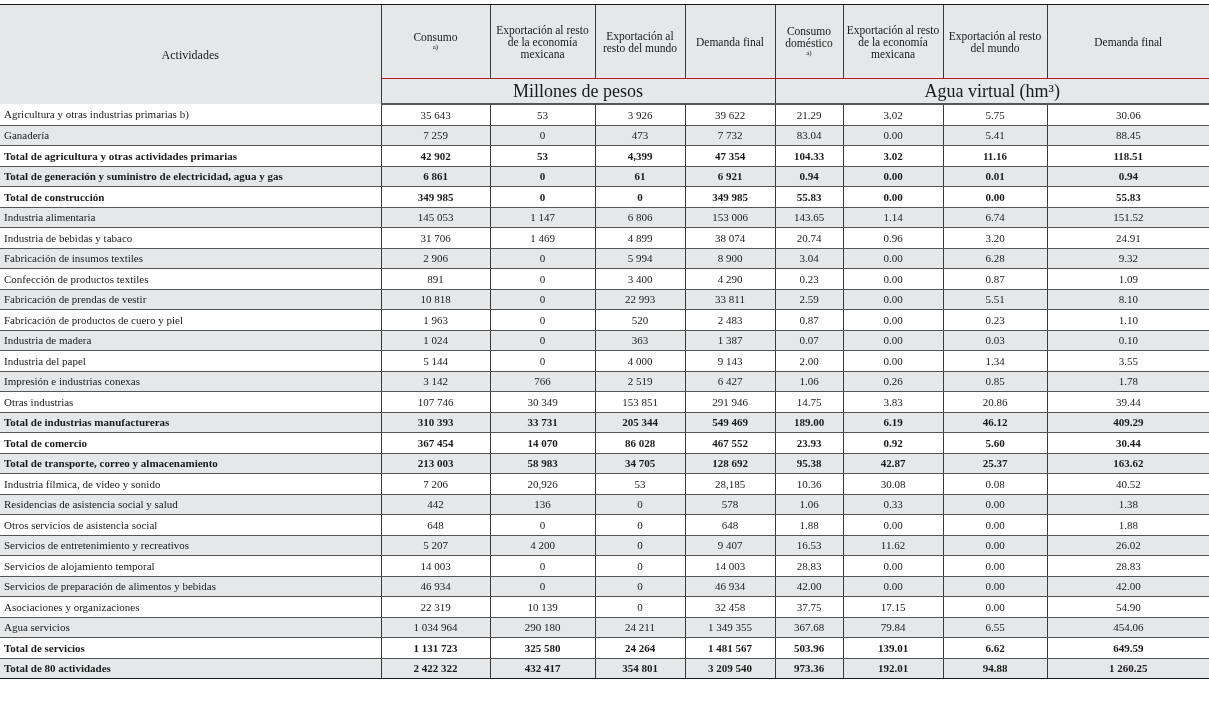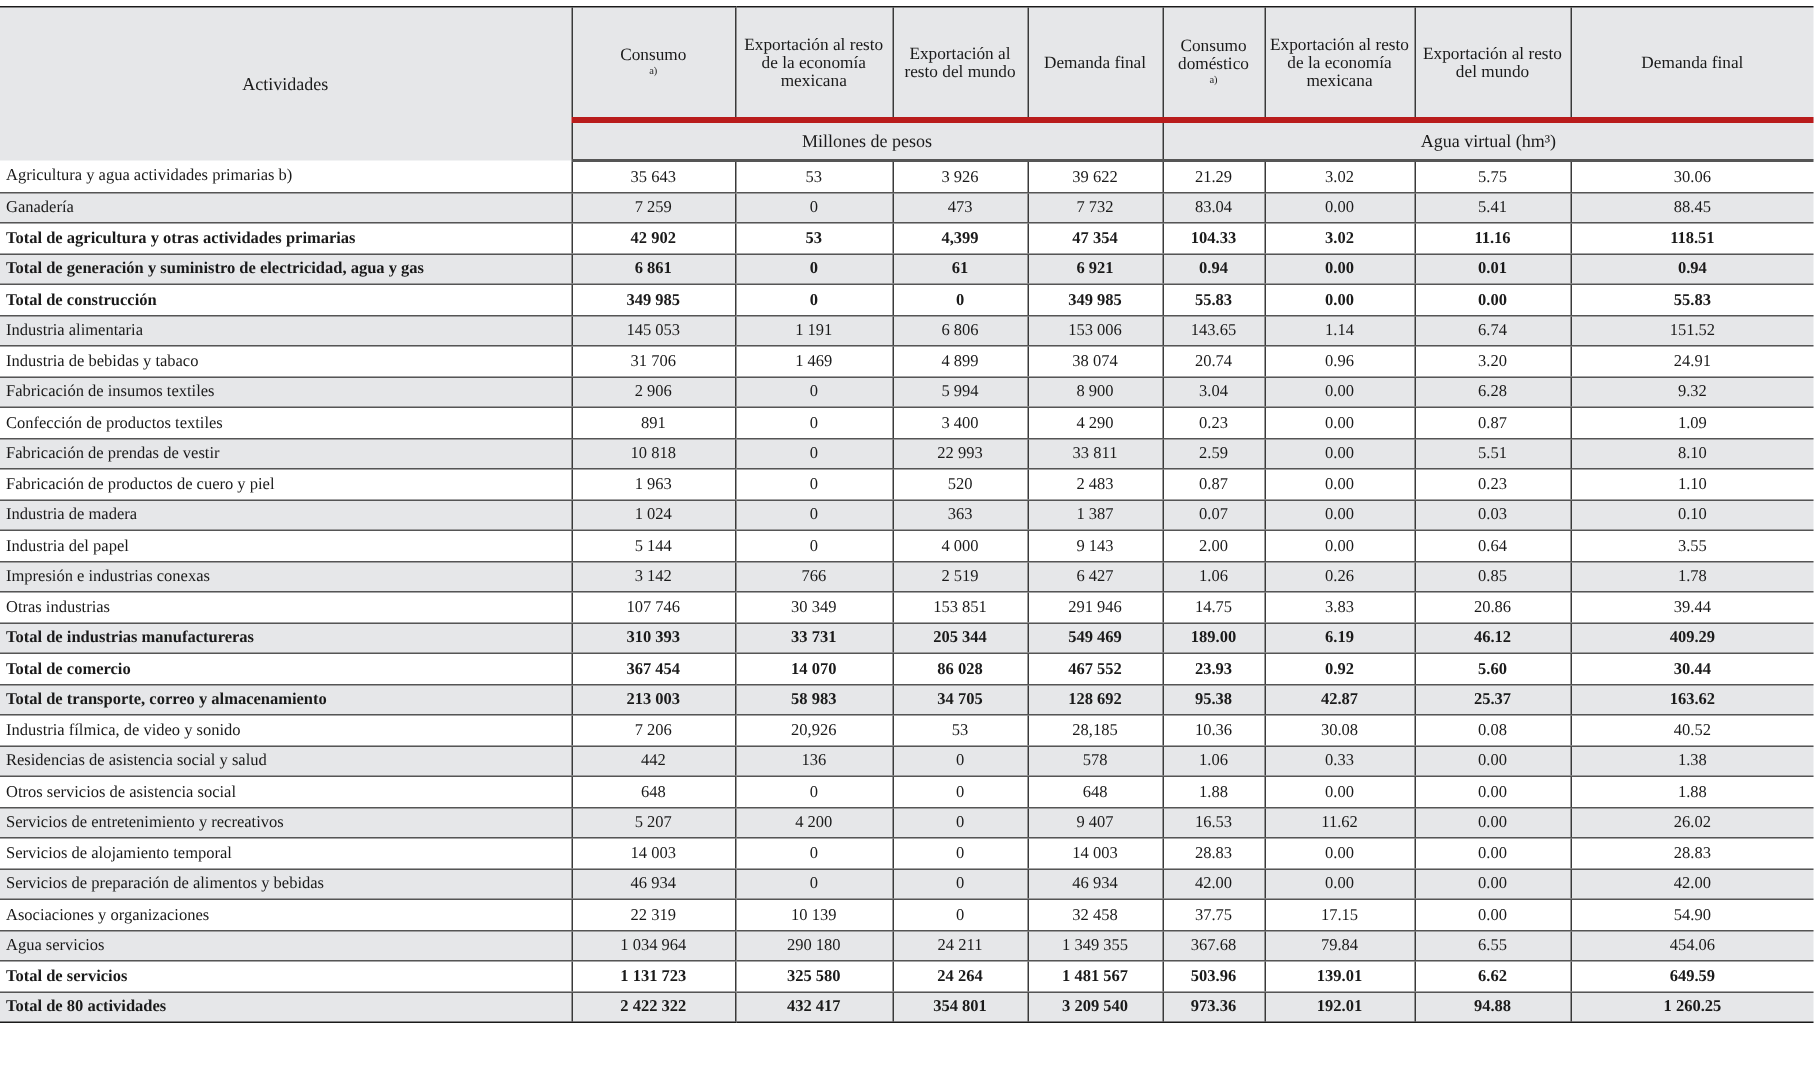--- a/index.html
+++ b/index.html
@@ -3,21 +3,21 @@
 <meta charset="utf-8">
 <style>
   html, body { margin: 0; padding: 0; background: #ffffff; }
   body { width: 1209px; height: 724px; overflow: hidden; font-family: "DejaVu Serif", "Liberation Serif", serif; color: #1a1a1a; }
   table { border-collapse: collapse; position: absolute; left: 0; top: 4px; width: 1209px; table-layout: fixed; font-family: "Liberation Serif", "DejaVu Serif", serif; }
   col.c0 { width: 381px; } col.c1 { width: 109px; } col.c2 { width: 105px; } col.c3 { width: 90px; } col.c4 { width: 90px; }
   col.c5 { width: 68px; } col.c6 { width: 100px; } col.c7 { width: 104px; } col.c8 { width: 162px; }
   thead th { background: #e6e7e9; font-weight: normal; font-size: 11.5px; line-height: 12px; text-align: center; border-left: 1px solid #3a3a3a; padding: 0 2px; }
   thead tr.hdr th { height: 73px; border-top: 1.5px solid #1a1a1a; }
   thead tr.hdr th.act { border-left: none; font-size: 12px; }
-  thead tr.units th { height: 24px; border-top: 4px solid #b91c1c; border-bottom: 2px solid #555; font-size: 12px; }
+  thead tr.units th { height: 24px; border-top: 1px solid #b91c1c; border-bottom: 2px solid #555; font-size: 18px; }
   sup.note { font-size: 7px; display: block; line-height: 9px; }
   tbody td { height: 19.5px; font-size: 11px; line-height: 12px; border-left: 1px solid #3a3a3a; border-bottom: 1.5px solid #555; padding: 0 6px; text-align: center; white-space: nowrap; }
   tbody td.name { border-left: none; text-align: left; padding-left: 4px; }
   tbody tr:nth-child(even) td { background: #e6e7e9; }
   tbody tr.bold td { font-weight: bold; }
   tbody tr:last-child td { border-bottom: 1.5px solid #1a1a1a; }
 </style>
 </head>
 <body>
 
@@ -45,21 +45,21 @@
       <th>Exportación al resto del mundo</th>
       <th>Demanda final</th>
     </tr>
     <tr class="units">
       <th colspan="4">Millones de pesos</th>
       <th colspan="4">Agua virtual (hm³)</th>
     </tr>
   </thead>
   <tbody id="tbody">
       <tr>
-        <td class="name">Agricultura y agua actividades primarias b)</td>
+        <td class="name">Agricultura y otras industrias primarias b)</td>
         <td>35 643</td>
         <td>53</td>
         <td>3 926</td>
         <td>39 622</td>
         <td>21.29</td>
         <td>3.02</td>
         <td>5.75</td>
         <td>30.06</td>
       </tr>
       <tr>
@@ -102,21 +102,21 @@
         <td>0</td>
         <td>349 985</td>
         <td>55.83</td>
         <td>0.00</td>
         <td>0.00</td>
         <td>55.83</td>
       </tr>
       <tr>
         <td class="name">Industria alimentaria</td>
         <td>145 053</td>
-        <td>1 191</td>
+        <td>1 147</td>
         <td>6 806</td>
         <td>153 006</td>
         <td>143.65</td>
         <td>1.14</td>
         <td>6.74</td>
         <td>151.52</td>
       </tr>
       <tr>
         <td class="name">Industria de bebidas y tabaco</td>
         <td>31 706</td>
@@ -184,21 +184,21 @@
         <td>0.10</td>
       </tr>
       <tr>
         <td class="name">Industria del papel</td>
         <td>5 144</td>
         <td>0</td>
         <td>4 000</td>
         <td>9 143</td>
         <td>2.00</td>
         <td>0.00</td>
-        <td>0.64</td>
+        <td>1.34</td>
         <td>3.55</td>
       </tr>
       <tr>
         <td class="name">Impresión e industrias conexas</td>
         <td>3 142</td>
         <td>766</td>
         <td>2 519</td>
         <td>6 427</td>
         <td>1.06</td>
         <td>0.26</td>

